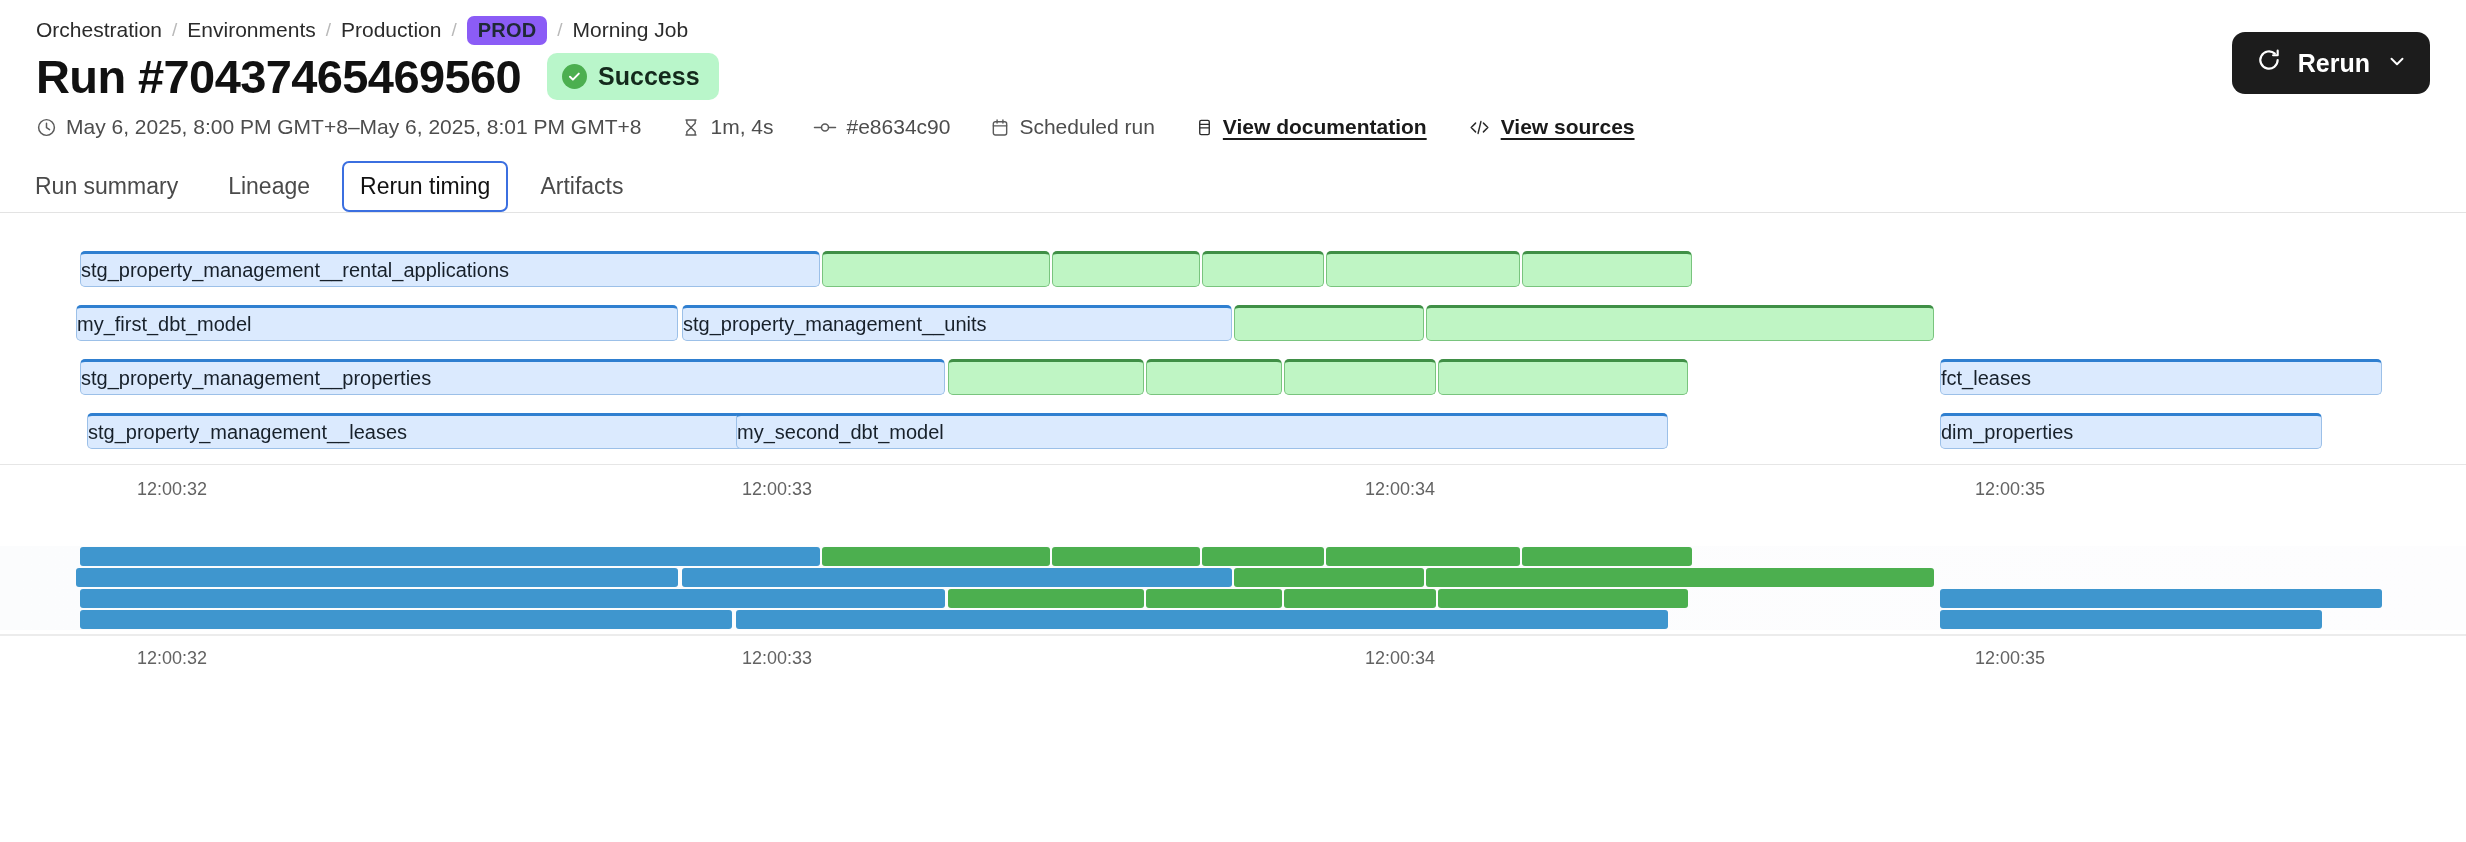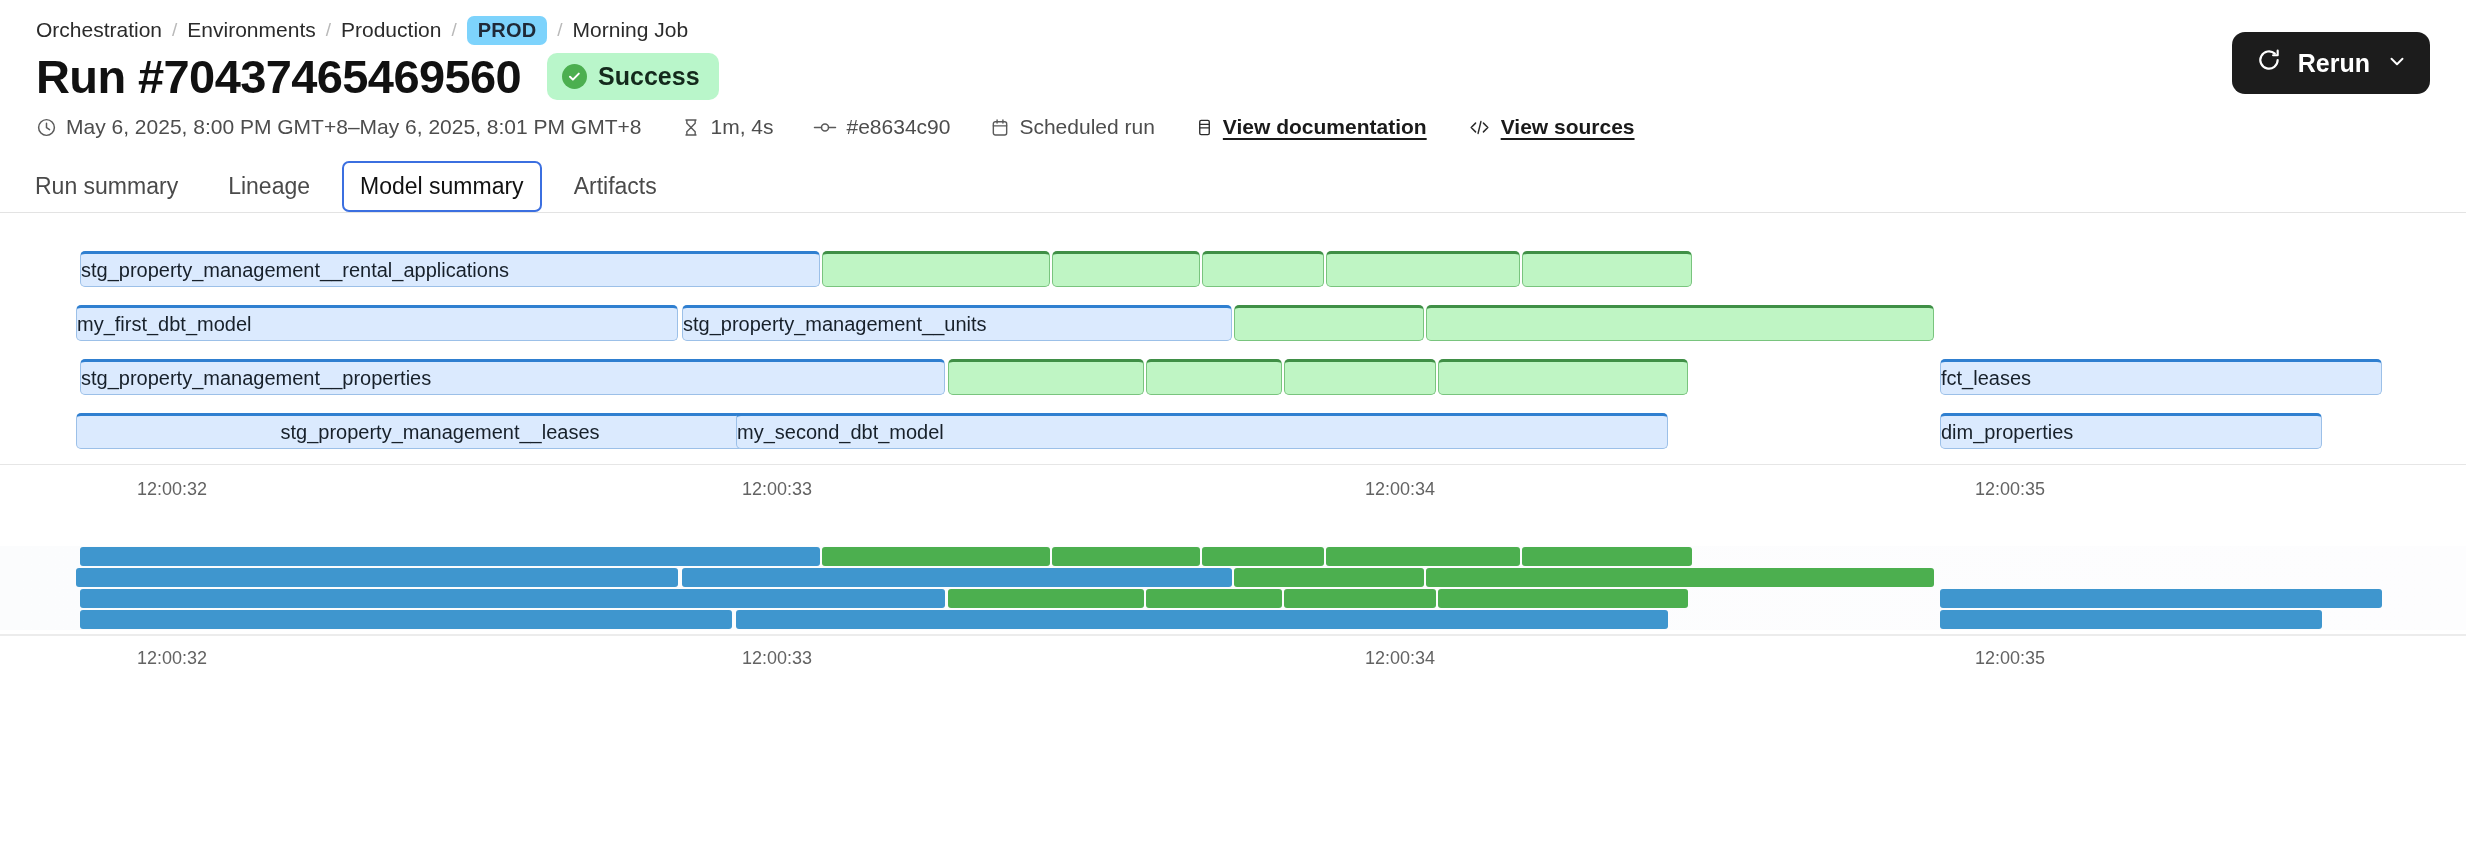--- a/index.html
+++ b/index.html
@@ -18,21 +18,21 @@
     align-items: center;
     gap: 10px;
     padding: 30px 0 0 36px;
     font-size: 21px;
     color: #2b2b2b;
     height: 30px;
   }
   .crumb { white-space: nowrap; }
   .crumb-sep { color: #b9b9b9; font-size: 19px; }
   .crumb-badge {
-    background: #7dd3fc;
+    background: #8b5cf6;
     color: #1f2937;
     border-radius: 7px;
     padding: 3px 11px;
     font-size: 20px;
     font-weight: 700;
     letter-spacing: .2px;
   }
 
   
   .title-row {
@@ -337,21 +337,21 @@
       </svg>
     </span>
     <span class="meta-link">View sources</span>
   </span>
 
 </div>
 
 <div class="tabs" id="tabbar">
   <button class="tab">Run summary</button>
     <button class="tab">Lineage</button>
-    <button class="tab active">Model summary</button>
+    <button class="tab active">Rerun timing</button>
     <button class="tab">Artifacts</button>
     <div class="tabs-rule"></div>
 </div>
 
 <div class="chart-wrap">
   <div class="gantt" id="gantt">
       <div class="gantt-row">
         <div class="bar blue" style="left: 80px; width: 740px;">
           <span class="bar-label">stg_property_management__rental_applications</span>
         </div>
@@ -377,21 +377,21 @@
         </div>
         <div class="bar green" style="left: 948px; width: 196px;"></div>
         <div class="bar green" style="left: 1146px; width: 136px;"></div>
         <div class="bar green" style="left: 1284px; width: 152px;"></div>
         <div class="bar green" style="left: 1438px; width: 250px;"></div>
         <div class="bar blue" style="left: 1940px; width: 442px;">
           <span class="bar-label">fct_leases</span>
         </div>
       </div>
       <div class="gantt-row">
-        <div class="bar blue" style="left: 76px; width: 728px; justify-content: center;">
+        <div class="bar blue" style="left: 87px; width: 728px;">
           <span class="bar-label">stg_property_management__leases</span>
         </div>
         <div class="bar blue" style="left: 736px; width: 932px;">
           <span class="bar-label">my_second_dbt_model</span>
         </div>
         <div class="bar blue" style="left: 1940px; width: 382px;">
           <span class="bar-label">dim_properties</span>
         </div>
       </div>
     </div>

